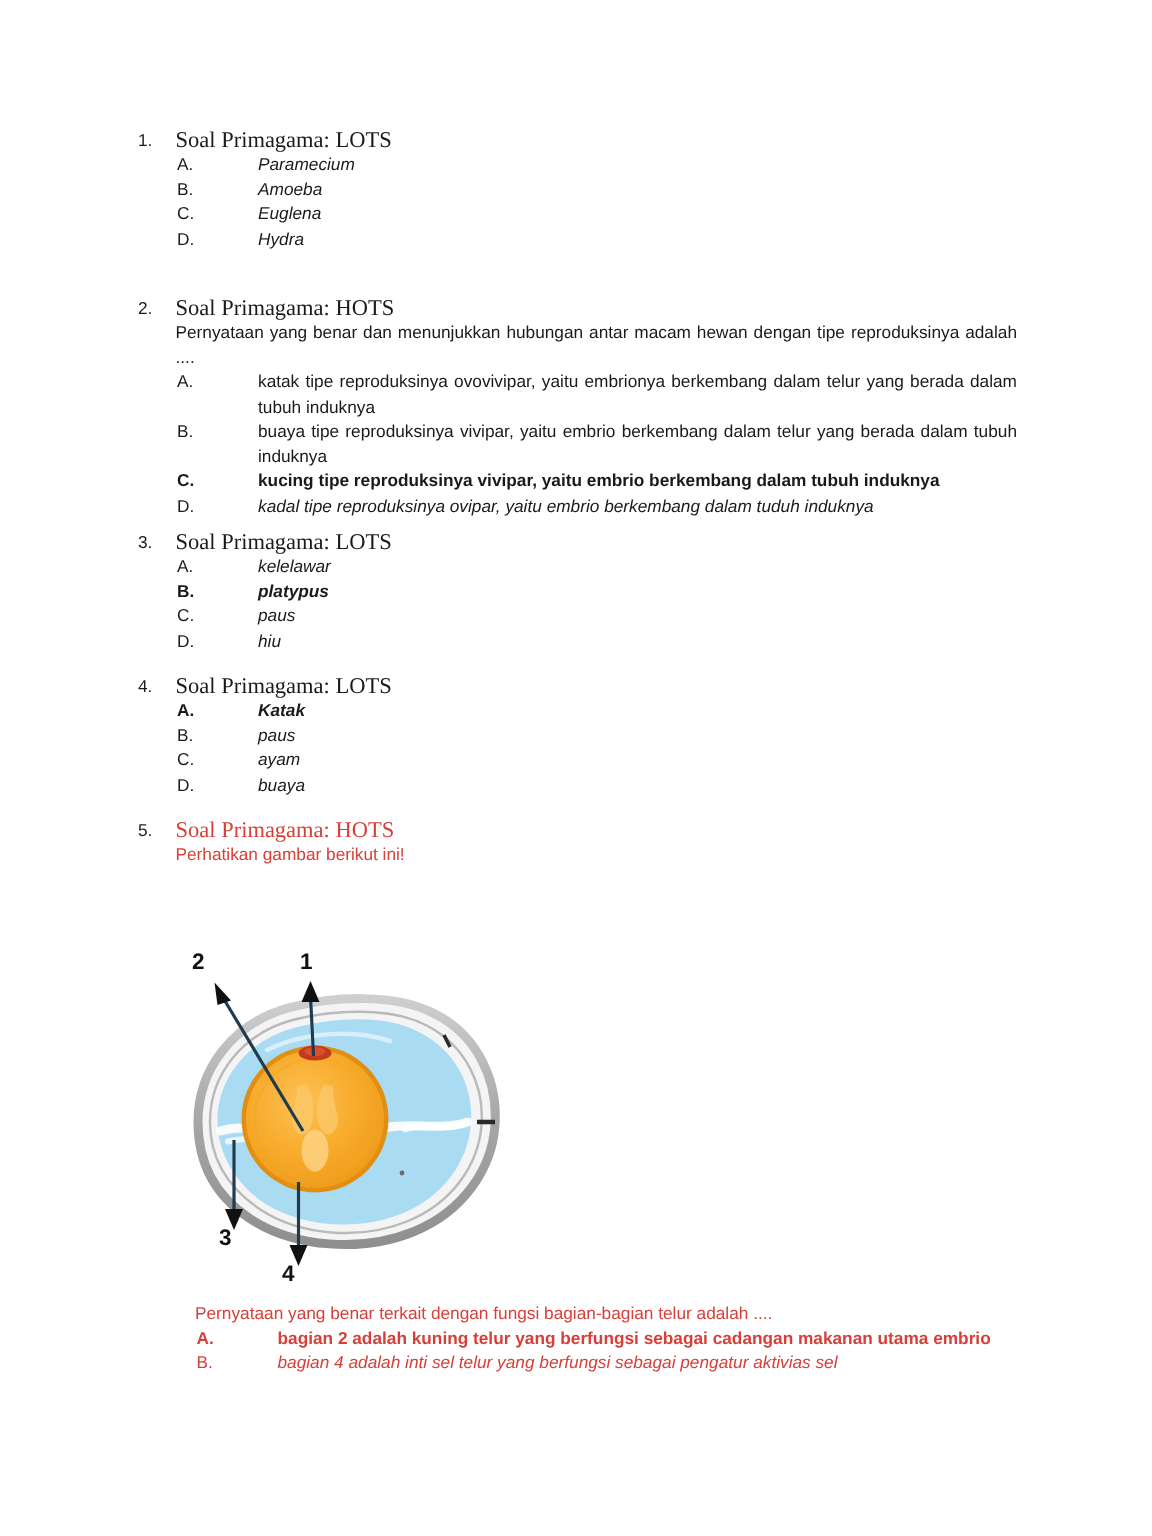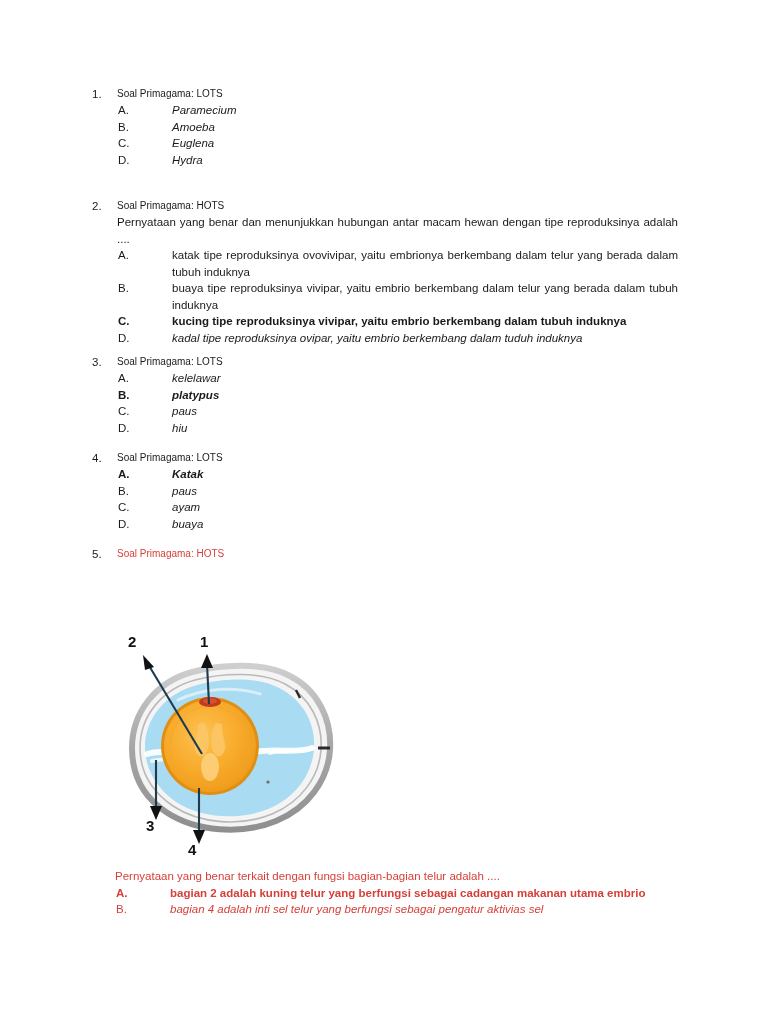--- a/index.html
+++ b/index.html
@@ -46,23 +46,24 @@
     flex: 0 0 25px;
     font-size: 11.5px;
     line-height: 16px;
     color: #1a1a1a;
   }
   .qbody {
     flex: 1 1 auto;
     min-width: 0;
   }
   .qtitle {
-    font-size: 10px;
+    font-size: 15px;
     line-height: 16px;
     white-space: nowrap;
+    font-family: Liberation Serif, serif;
   }
   .qstem {
     font-size: 11.5px;
     line-height: 16.5px;
     text-align: justify;
     text-justify: inter-word;
   }
   .qstem.nojust {
     text-align: left;
   }
@@ -248,20 +249,21 @@
       </div>
     </div>
 
     <div class="gap-md"></div>
 
     <div class="qblock red">
       <div class="qrow">
         <div class="qnum">5.</div>
         <div class="qbody">
           <div class="qtitle">Soal Primagama: HOTS</div>
+          <div class="qstem nojust">Perhatikan gambar berikut ini!</div>
         </div>
       </div>
     </div>
 
   </div>
 
   <div id="figure">
     <svg width="230" height="235" viewBox="0 0 230 235" xmlns="http://www.w3.org/2000/svg">
       <defs>
         <radialGradient id="yolkGrad" cx="42%" cy="38%" r="68%">
@@ -348,21 +350,21 @@
         <polygon points="81,216 87,202 75,202" fill="#111111"></polygon>
       </g>
     </svg>
 
     <div class="fig-num" id="num-2">2</div>
     <div class="fig-num" id="num-1">1</div>
     <div class="fig-num" id="num-3">3</div>
     <div class="fig-num" id="num-4">4</div>
   </div>
 
-  <div class="content red" style="top:868px; left:115px; width:564px;">
+  <div class="content red" style="top:868px; left:130px; width:564px;">
     <div class="qstem nojust">Pernyataan yang benar terkait dengan fungsi bagian-bagian telur adalah ....</div>
     <div class="opts">
       <div class="opt bold">
         <div class="opt-letter">A.</div>
         <div class="opt-text">bagian 2 adalah kuning telur yang berfungsi sebagai cadangan makanan utama embrio</div>
       </div>
       <div class="opt">
         <div class="opt-letter">B.</div>
         <div class="opt-text nojust">bagian 4 adalah inti sel telur yang berfungsi sebagai pengatur aktivias sel</div>
       </div>

